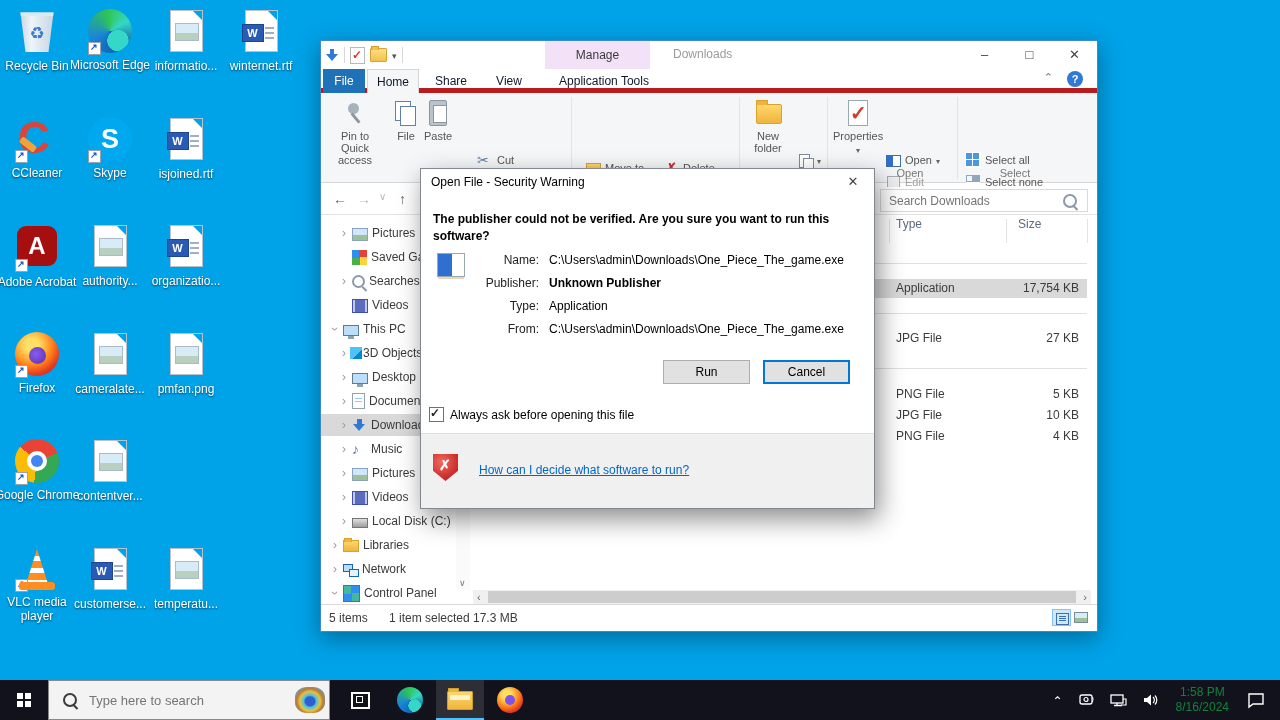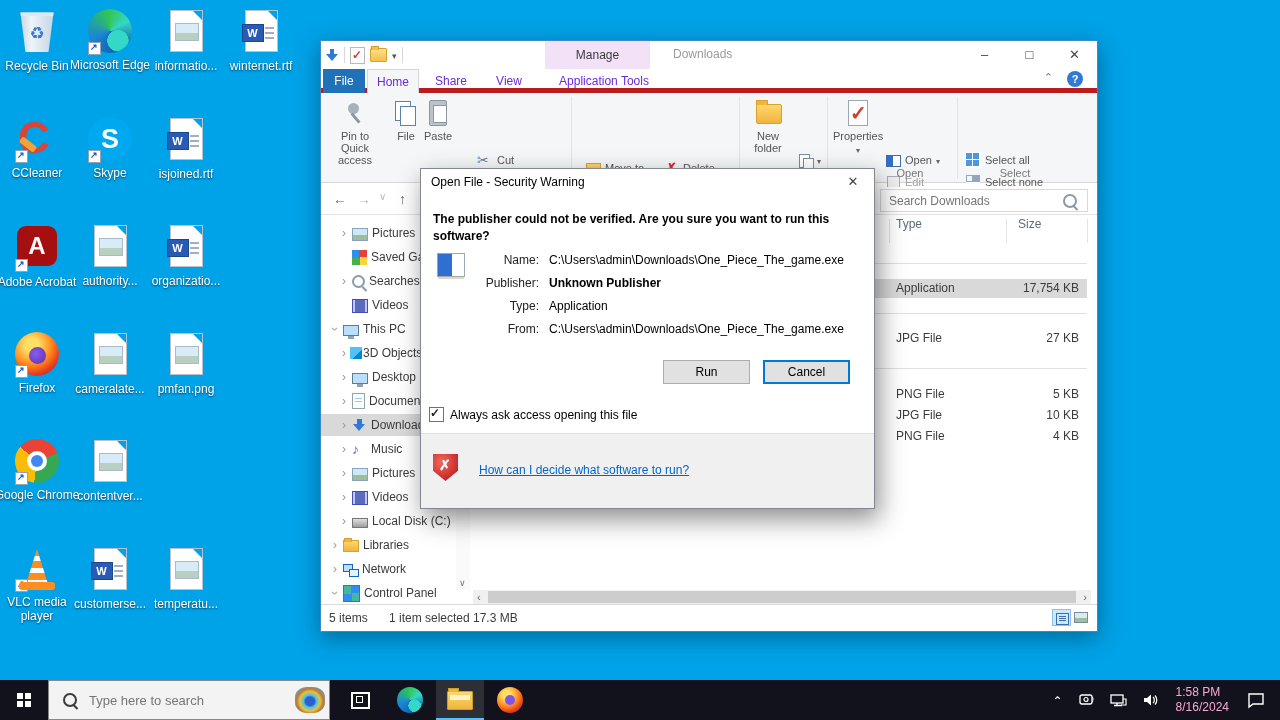--- a/index.html
+++ b/index.html
@@ -46,21 +46,21 @@
   .qat-check{width:13px;height:15px;background:#fff;border:1px solid #b9b9b9;position:relative}
   .qat-check::after{content:"\2713";position:absolute;left:1px;top:0;color:#d43b2a;font-size:12px;font-weight:bold}
   .qat-folder{width:15px;height:12px;background:linear-gradient(#ffe08a,#f3c04a);border:1px solid #d7a32c;border-radius:1px;position:relative}
   .qat-folder::before{content:"";position:absolute;left:0;top:-3px;width:6px;height:3px;background:#f3c04a;border:1px solid #d7a32c;border-bottom:none}
   .ddg::after{content:"\25BE";font-size:9px;color:#555}
   .wtitle{position:absolute;left:352px;top:6px;font-size:12px;color:#9a9a9a}
   .wbtns{position:absolute;right:0;top:0;height:28px;display:flex}
   .wbtn{width:45px;height:28px;text-align:center;line-height:28px;color:#444;font-size:13px}
   .manage{position:absolute;left:224px;top:0;width:105px;height:28px;background:#f3e1f8;color:#3b3b3b;text-align:center;line-height:28px;font-size:12px}
   .tabs{position:absolute;left:0;top:28px;width:100%;height:24px;background:#fff;border-bottom:5px solid #b91c1c;box-sizing:border-box}
-  .tab{position:absolute;top:0;height:24px;line-height:24px;text-align:center;font-size:12px;color:#6d28d9}
+  .tab{position:absolute;top:0;height:24px;line-height:24px;text-align:center;font-size:12px;color:#0f172a}
   .tab.file{left:2px;width:42px;background:#1f72b8;color:#fff}
   .tab.active{background:#f5f6f7;border:1px solid #d6d6d6;border-bottom:none;box-sizing:border-box}
   .ribbon{position:absolute;left:0;top:52px;width:100%;height:90px;background:#f5f6f7;border-bottom:1px solid #d6d6d6;box-sizing:border-box}
   .rsep{position:absolute;top:4px;width:1px;height:82px;background:#e2e3e4}
   .rbb{position:absolute;top:4px;height:74px;text-align:center}
   .rbl{display:block;font-size:11px;line-height:12px;color:#555;margin-top:2px}
   .rb{display:block;width:30px;height:30px;margin:1px auto 0;position:relative}
   .rsb{position:absolute;height:18px;display:flex;align-items:center;gap:4px}
   .rlbl{font-size:11px;color:#555;white-space:nowrap}
   .rsb.dis .rlbl{color:#a0a0a0}
@@ -202,21 +202,21 @@
   .tedge{width:26px;height:26px;border-radius:50%;background:radial-gradient(circle at 68% 72%,#35d7c6 0 24%,rgba(0,0,0,0) 25%),conic-gradient(from 140deg,#0c59a4,#1a86d8 30%,#30c655 60%,#35d7c6 78%,#0c59a4)}
   .tfold{width:24px;height:17px;background:linear-gradient(#ffd76e,#f0b43c);border:1px solid #caa02c;border-radius:1px;position:relative}
   .tfold::before{content:"";position:absolute;left:0;top:-4px;width:9px;height:3px;background:#f0b43c;border:1px solid #caa02c;border-bottom:none}
   .tfold::after{content:"";position:absolute;left:2px;top:3px;width:20px;height:5px;background:#fff3c9}
   .tff{width:26px;height:26px;border-radius:50%;background:radial-gradient(circle at 38% 30%,#ffe066 0 16%,#ffb13d 34%,#ff7a1a 52%,#e3401f 70%,#b0186a 90%,#8a1e96 100%);position:relative}
   .tff::after{content:"";position:absolute;left:8px;top:8px;width:10px;height:10px;border-radius:50%;background:#7e54e8}
   .tray{position:absolute;right:0;top:0;height:40px;display:flex;align-items:center}
   .tr{margin:0 7px;display:flex;align-items:center;justify-content:center}
   .tr svg{display:block}
   .trchev{color:#fff;font-size:12px;transform:translateY(1px)}
-  .clock{text-align:left;color:#f9a8d4;font-size:12px;line-height:15px;margin:0 10px}
+  .clock{text-align:center;color:#15803d;font-size:12px;line-height:15px;margin:0 10px}
 </style>
 </head>
 <body>
 
 <div class="screen">
 
   <div class="dico" style="left:-8px;top:8px">
       <div class="art">
         <div class="k-bin"></div>
       </div>
@@ -612,21 +612,21 @@
         <span class="dv">Application</span>
       </div>
     <div class="drow" style="top:153px">
         <span class="dl">From:</span>
         <span class="dv">C:\Users\admin\Downloads\One_Piece_The_game.exe</span>
       </div>
     <div class="dbtn" style="left:242px">Run</div>
     <div class="dbtn focus" style="left:342px">Cancel</div>
     <div class="dchk">
         <span class="box"></span>
-        <span>Always ask access opening this file</span>
+        <span>Always ask before opening this file</span>
       </div>
     <div class="dfoot">
       <div class="shield"></div>
       <div class="dfootxt"><br>
         <a class="dlink">How can I decide what software to run?</a>
       </div>
     </div>
   </div>
 
 

